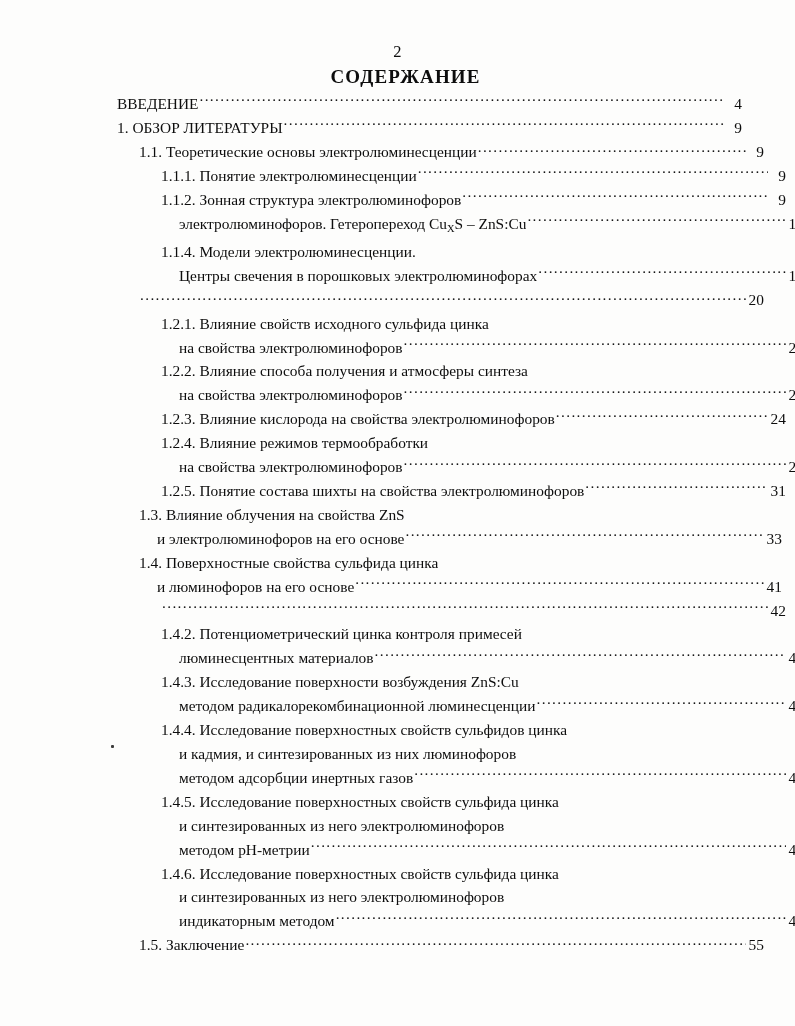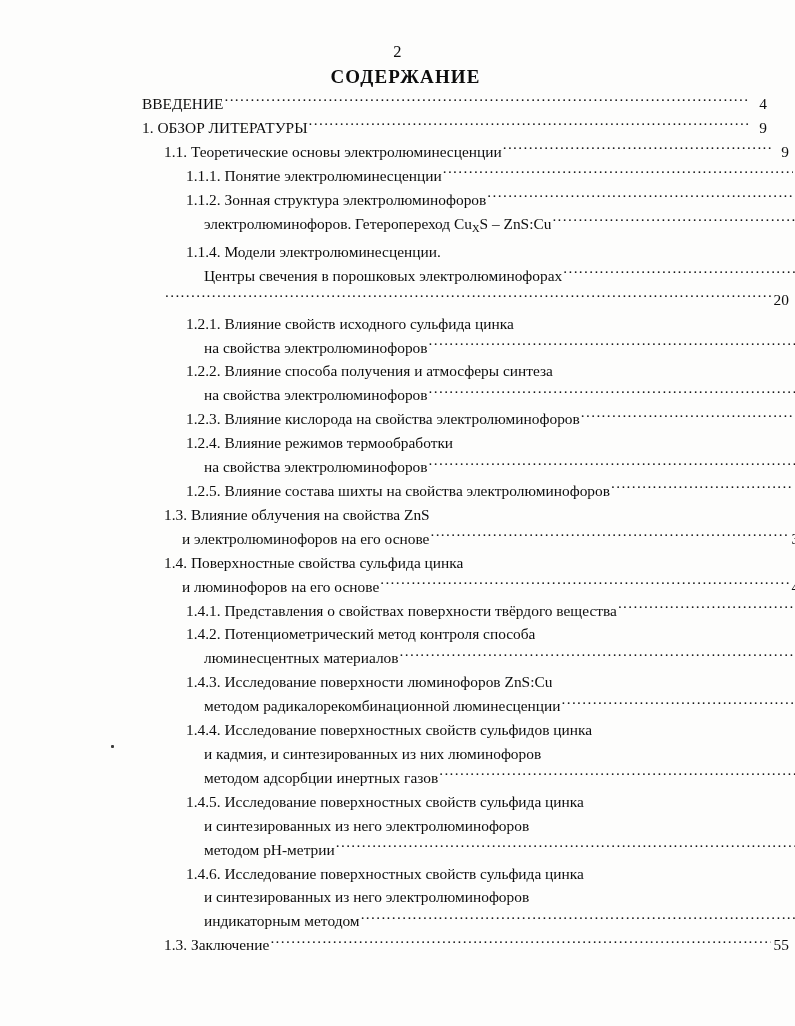--- a/index.html
+++ b/index.html
@@ -57,26 +57,25 @@
     width: 625px;
   }
 
   .toc-line {
     display: flex;
     align-items: baseline;
     width: 100%;
     font-size: 15.4px;
     line-height: 23.9px;
     white-space: nowrap;
-    margin-left: 25px;
   }
 
   
   .lvl-0 { padding-left: 0px; }
-  .lvl-1 { padding-left: 22px; }
+  .lvl-1 { padding-left: 22px; align-items: center; }
   .lvl-2 { padding-left: 44px; }
   .lvl-c1 { padding-left: 40px; justify-content: space-between; }
   .lvl-c2 { padding-left: 62px; }
 
   .entry-text {
     flex: 0 1 auto;
     overflow: hidden;
     text-overflow: clip;
   }
 
@@ -199,55 +198,54 @@
       </div>
       <div class="toc-line lvl-2 no-leader">
         <span class="entry-text">1.2.4. Влияние режимов термообработки</span>
       </div>
       <div class="toc-line lvl-c2">
         <span class="entry-text">на свойства электролюминофоров</span>
         <span class="leader"></span>
         <span class="pageno">26</span>
       </div>
       <div class="toc-line lvl-2">
-        <span class="entry-text">1.2.5. Влияние состава шихты на свойства электролюминофоров</span>
+        <span class="entry-text">1.2.5. Понятие состава шихты на свойства электролюминофоров</span>
         <span class="leader"></span>
         <span class="pageno">31</span>
       </div>
       <div class="toc-line lvl-1 no-leader">
         <span class="entry-text">1.3. Влияние облучения на свойства ZnS</span>
       </div>
       <div class="toc-line lvl-c1">
         <span class="entry-text">и электролюминофоров на его основе</span>
         <span class="leader"></span>
         <span class="pageno">33</span>
       </div>
       <div class="toc-line lvl-1 no-leader">
         <span class="entry-text">1.4. Поверхностные свойства сульфида цинка</span>
       </div>
       <div class="toc-line lvl-c1">
         <span class="entry-text">и люминофоров на его основе</span>
         <span class="leader"></span>
         <span class="pageno">41</span>
       </div>
       <div class="toc-line lvl-2">
-        <span class="entry-text">1.4.1. Представления о свойствах поверхности твёрдого вещества</span>
         <span class="leader"></span>
         <span class="pageno">42</span>
       </div>
       <div class="toc-line lvl-2 no-leader">
-        <span class="entry-text">1.4.2. Потенциометрический метод контроля способа</span>
+        <span class="entry-text">1.4.2. Потенциометрический цинка контроля примесей</span>
       </div>
       <div class="toc-line lvl-c2">
         <span class="entry-text">люминесцентных материалов</span>
         <span class="leader"></span>
         <span class="pageno">43</span>
       </div>
       <div class="toc-line lvl-2 no-leader">
-        <span class="entry-text">1.4.3. Исследование поверхности люминофоров ZnS:Cu</span>
+        <span class="entry-text">1.4.3. Исследование поверхности возбуждения ZnS:Cu</span>
       </div>
       <div class="toc-line lvl-c2">
         <span class="entry-text">методом радикалорекомбинационной люминесценции</span>
         <span class="leader"></span>
         <span class="pageno">44</span>
       </div>
       <div class="toc-line lvl-2 no-leader">
         <span class="entry-text">1.4.4. Исследование поверхностных свойств сульфидов цинка</span>
       </div>
       <div class="toc-line lvl-c2 no-leader">
@@ -274,21 +272,21 @@
       </div>
       <div class="toc-line lvl-c2 no-leader">
         <span class="entry-text">и синтезированных из него электролюминофоров</span>
       </div>
       <div class="toc-line lvl-c2">
         <span class="entry-text">индикаторным методом</span>
         <span class="leader"></span>
         <span class="pageno">49</span>
       </div>
       <div class="toc-line lvl-1">
-        <span class="entry-text">1.3. Заключение</span>
+        <span class="entry-text">1.5. Заключение</span>
         <span class="leader"></span>
         <span class="pageno">55</span>
       </div>
     </div>
 
   <div class="speck"></div>
 
 </div>
 
 </body></html>

